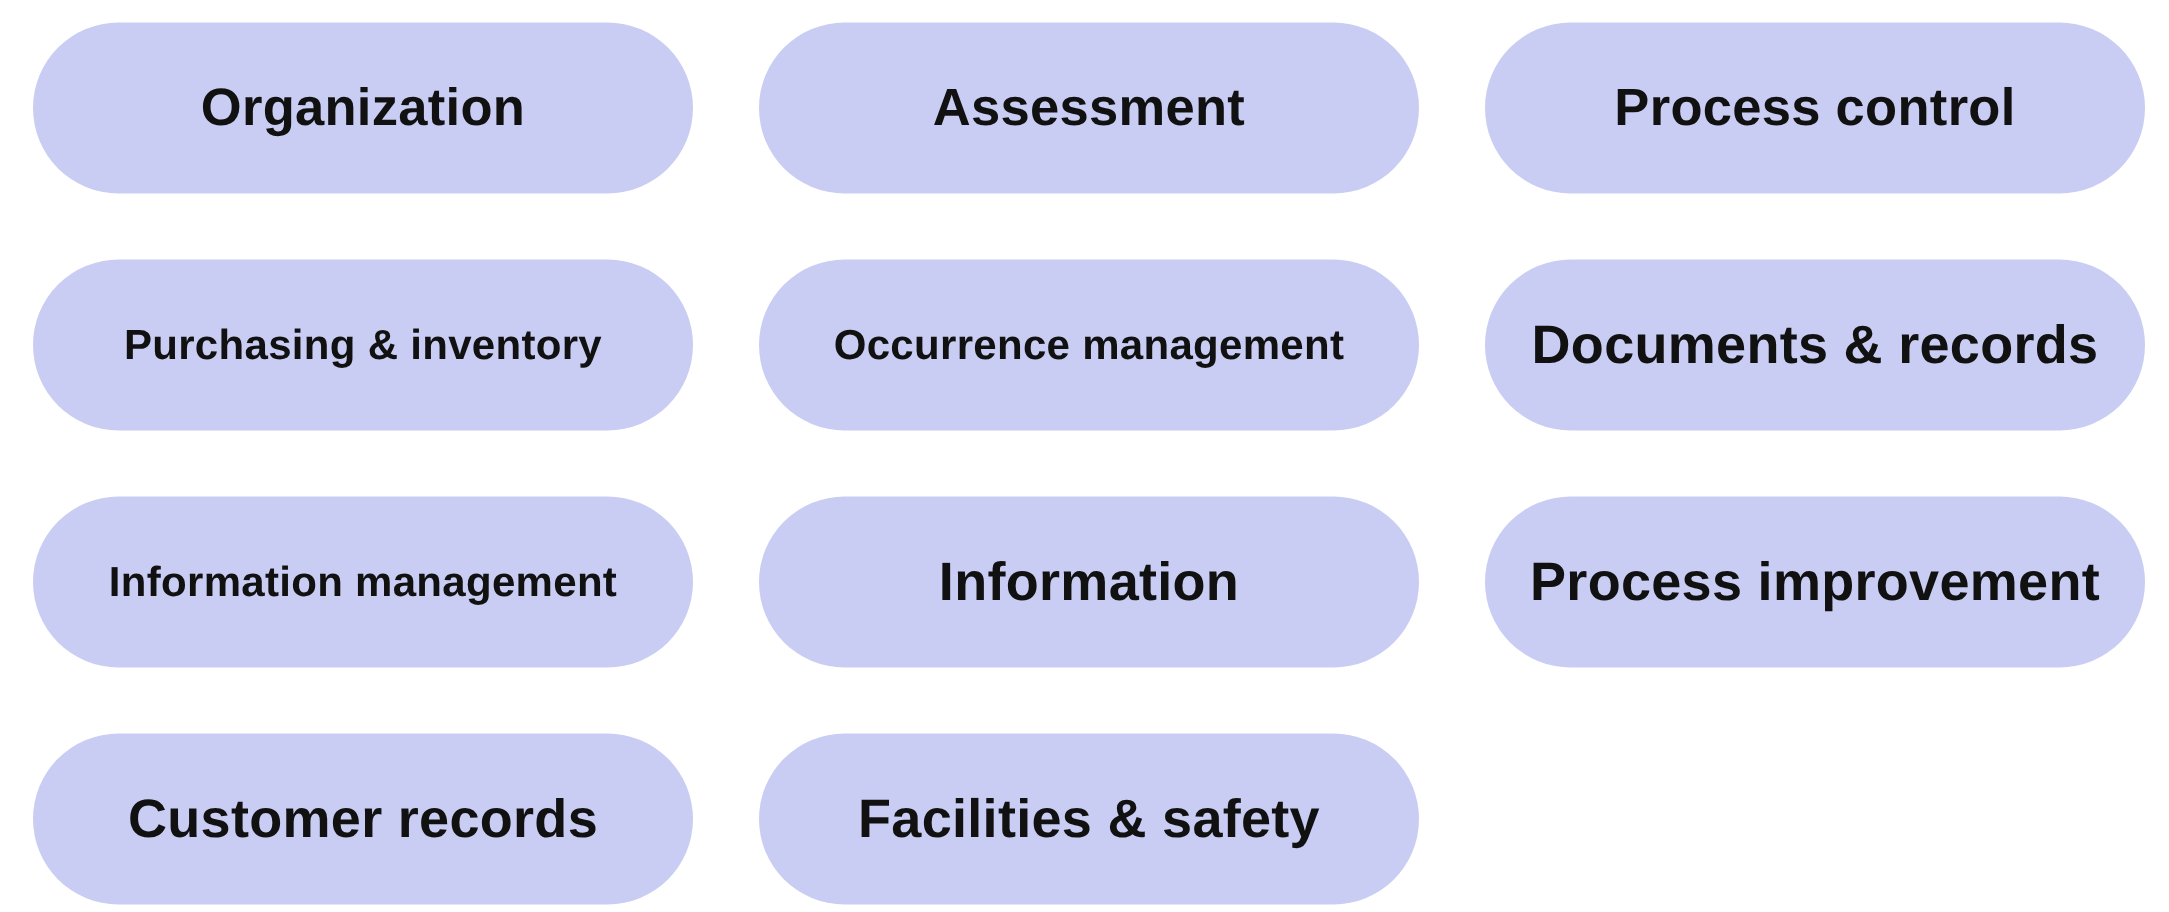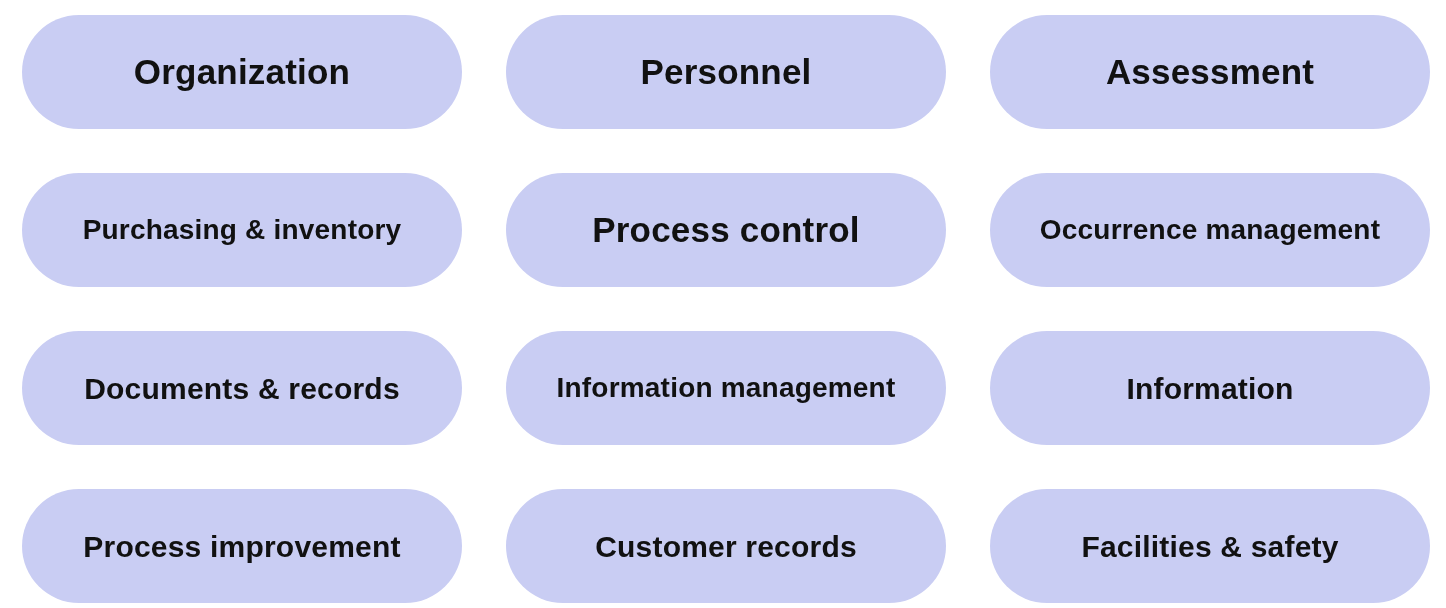--- a/index.html
+++ b/index.html
@@ -38,47 +38,44 @@
     text-align: center;
   }
   .pill-label {
     color: var(--pill-text, #111111);
     font-weight: 700;
     letter-spacing: 0.2px;
     line-height: 1.1;
     white-space: nowrap;
   }
   .pill[data-size="large"]  .pill-label { font-size: 35px; }
-  .pill[data-size="medium"] .pill-label { font-size: 30px; }
+  .pill[data-size="medium"] .pill-label { font-size: 36px; }
   .pill[data-size="small"]  .pill-label { font-size: 28px; }
 </style>
 </head>
 <body style="background: rgb(255, 255, 255);">
 
 <div class="canvas">
   <div class="grid">
 
     <div class="pill" data-size="large">
       <span class="pill-label">Organization</span>
     </div>
 
-    <div class="pill" data-size="large">
-      <span class="pill-label">Personnel</span>
-    </div>
 
     <div class="pill" data-size="large">
       <span class="pill-label">Assessment</span>
     </div>
 
+    <div class="pill" data-size="large">
+      <span class="pill-label">Process control</span>
+    </div>
+
     <div class="pill" data-size="small">
       <span class="pill-label">Purchasing &amp; inventory</span>
-    </div>
-
-    <div class="pill" data-size="large">
-      <span class="pill-label">Process control</span>
     </div>
 
     <div class="pill" data-size="small">
       <span class="pill-label">Occurrence management</span>
     </div>
 
     <div class="pill" data-size="medium">
       <span class="pill-label">Documents &amp; records</span>
     </div>
 

